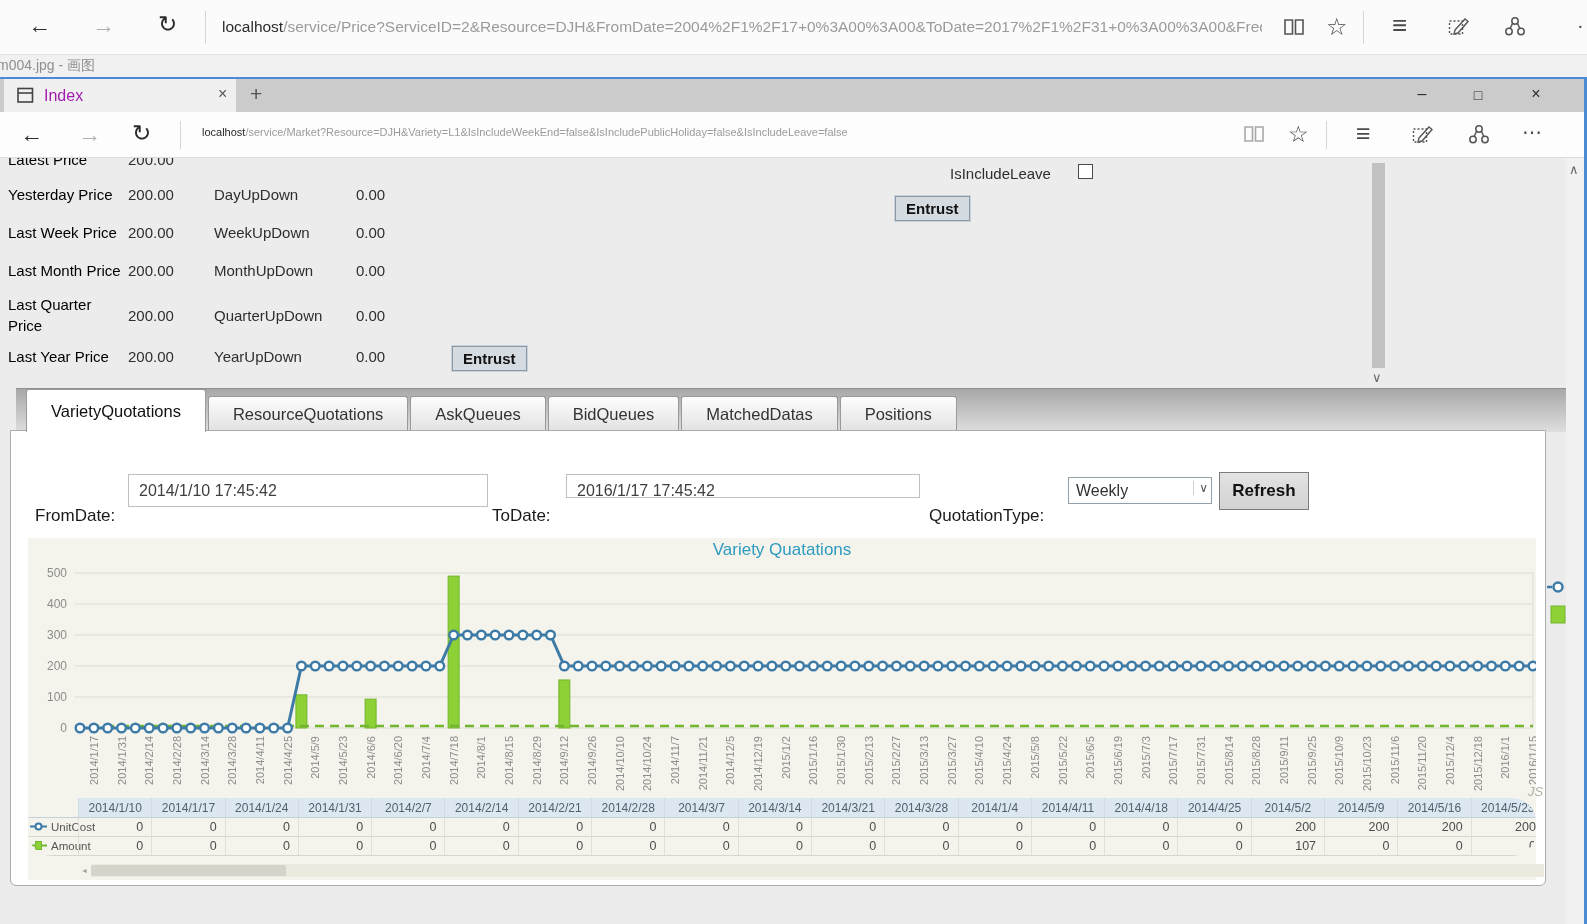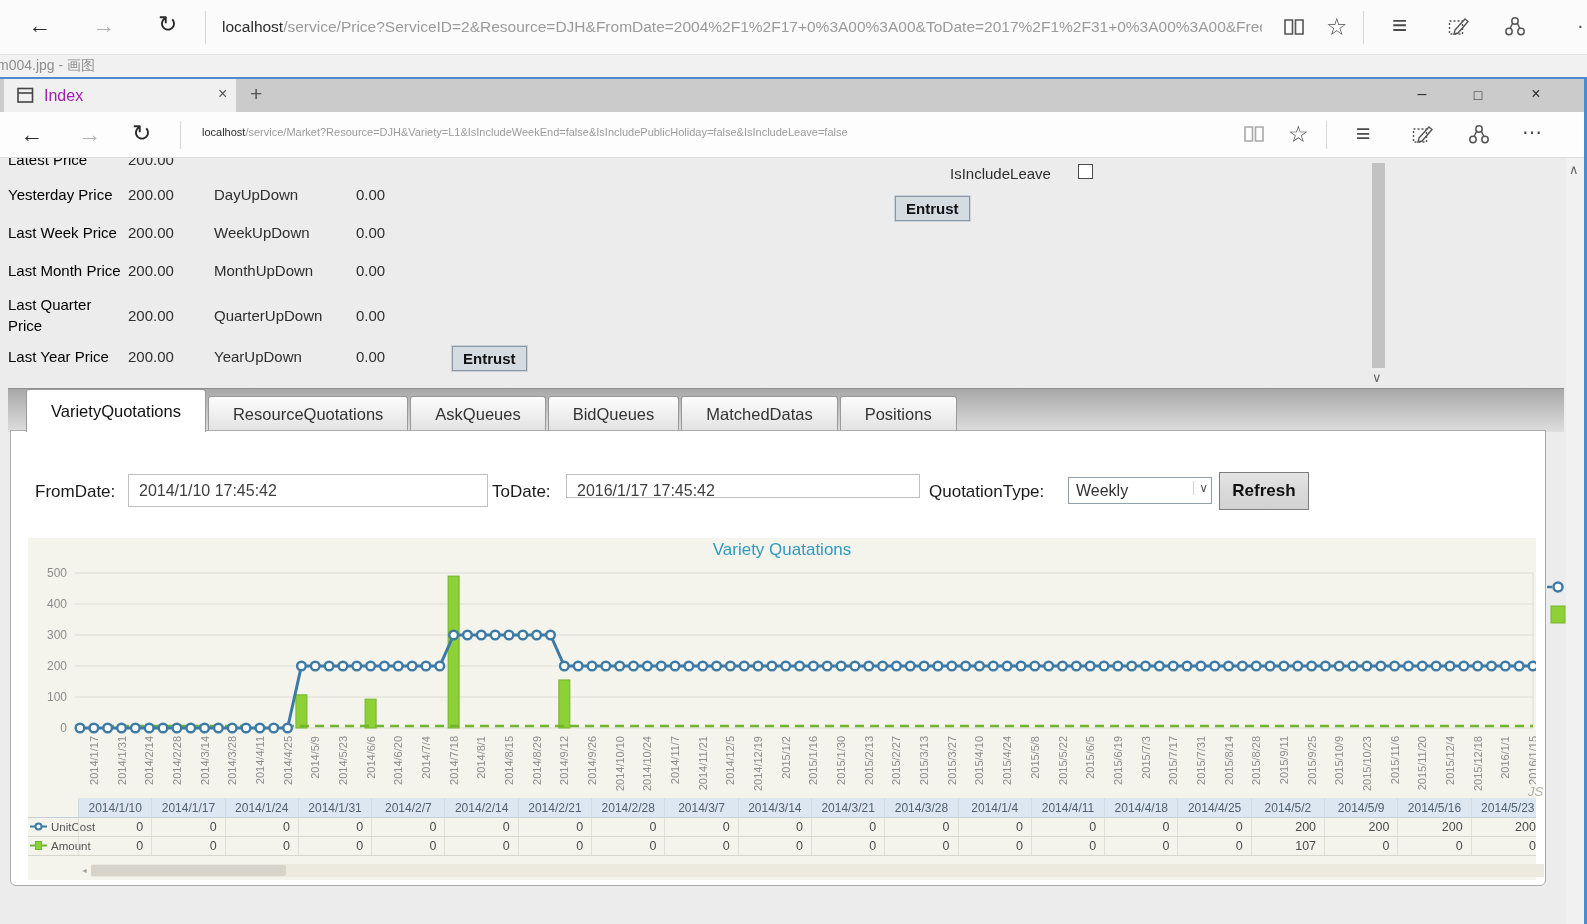--- a/index.html
+++ b/index.html
@@ -42,48 +42,48 @@
   .pr-label2 { width:142px; font-size:15px; color:#2e2e2e; }
   .pr-value2 { width:60px;  font-size:15px; color:#2e2e2e; }
   .btn-entrust { background:#d4dbe1; border:1px solid #8a98a5; outline:1px solid #c9d2da;
                  font-size:15px; font-weight:bold; color:#111; padding:3px 10px;
                  font-family:"Liberation Sans",sans-serif; }
   .checkbox { width:15px; height:15px; background:#fff; border:1px solid #4a4a4a; }
   .iscroll-thumb { left:1372px; top:163px; width:13px; height:205px; background:#c2c2c2; }
   .chev { font-size:13px; color:#666; }
 
   
-  .tab-strip { left:8px; top:388px; width:1556px; height:44px;
+  .tab-strip { left:16px; top:388px; width:1556px; height:44px;
                background:linear-gradient(180deg,#a8a8a8,#dedede); border-top:1px solid #8f8f8f;
-               display:flex; align-items:flex-end; padding-left:18px; }
+               display:flex; align-items:flex-end; padding-left:10px; }
   .qtab { height:36px; margin-right:2px; padding:0 24px; display:flex; align-items:center;
           background:linear-gradient(180deg,#fdfdfd,#e1e1e1); border:1px solid #999; border-bottom:none;
           border-radius:3px 3px 0 0; font-size:16.5px; color:#333; white-space:nowrap; }
   .qtab.active { height:43px; background:#fff; position:relative; z-index:5; color:#111; }
 
   
   .main-panel { left:10px; top:430px; width:1536px; height:456px; background:#fff;
                 border:1px solid #ababab; border-radius:0 0 6px 6px; }
-  .form-label { font-size:17px; color:#1a1a1a; }
+  .form-label { font-size:17px; color:#1a1a1a;margin-top:24px; }
   .form-input { background:#fff; border:1px solid #c0c0c0; font-size:16px; color:#3f3f3f;
                 padding:0 0 0 10px; font-family:"Liberation Sans",sans-serif; }
   .form-select { background:#fff; border:1px solid #919fa9; font-size:16px; color:#333;
                  display:flex; align-items:center; padding-left:7px; position:relative; }
   .select-chevron { position:absolute; right:3px; top:3px; font-size:12px; color:#555;
                     border-left:1px solid #d0d0d0; padding-left:5px; }
   .btn-refresh { background:linear-gradient(180deg,#e3e3e3,#d2d2d2); border:1px solid #7d7d7d;
                  font-size:17px; font-weight:bold; color:#111; font-family:"Liberation Sans",sans-serif; }
 
   
   .chart-area { left:28px; top:538px; width:1508px; height:342px; background:#f4f3ec; }
   .chart-title { left:28px; top:540px; width:1508px; text-align:center; font-size:17px; color:#2e9bc0; }
   svg text { font-family:"Liberation Sans",sans-serif; }
 
   
-  .mini-table { left:28px; top:798px; width:1508px; height:58px; overflow:hidden; }
+  .mini-table { left:28px; top:798px; width:1508px; height:58px; overflow:hidden;border-radius:24px; }
   .mt-row { display:flex; height:19px; border-bottom:1px solid #d8d6cc; }
   .mt-row.header { height:20px; border-bottom:1px solid #c3cfda; }
   .mt-legend { width:50px; display:flex; align-items:center; font-size:11.5px; color:#555; flex-shrink:0; }
   .mt-cell { width:73.3px; flex-shrink:0; font-size:12.5px; color:#4c4c4c; text-align:right;
              padding:2px 8px 0 0; border-left:1px solid #e2e0d6; }
   .mt-row.header .mt-cell { background:#dce7f1; color:#51616f; font-size:12px; text-align:center;
              padding:3px 0 0 0; border-left:1px solid #cfdce8; }
   .hscroll { left:78px; top:864px; width:1466px; height:13px; background:#eceadf; }
   .hscroll-btn { position:absolute; left:0; top:0; width:13px; height:13px; background:#f4f3ec;
                  font-size:7px; color:#a0a0a0; text-align:center; line-height:13px; }

